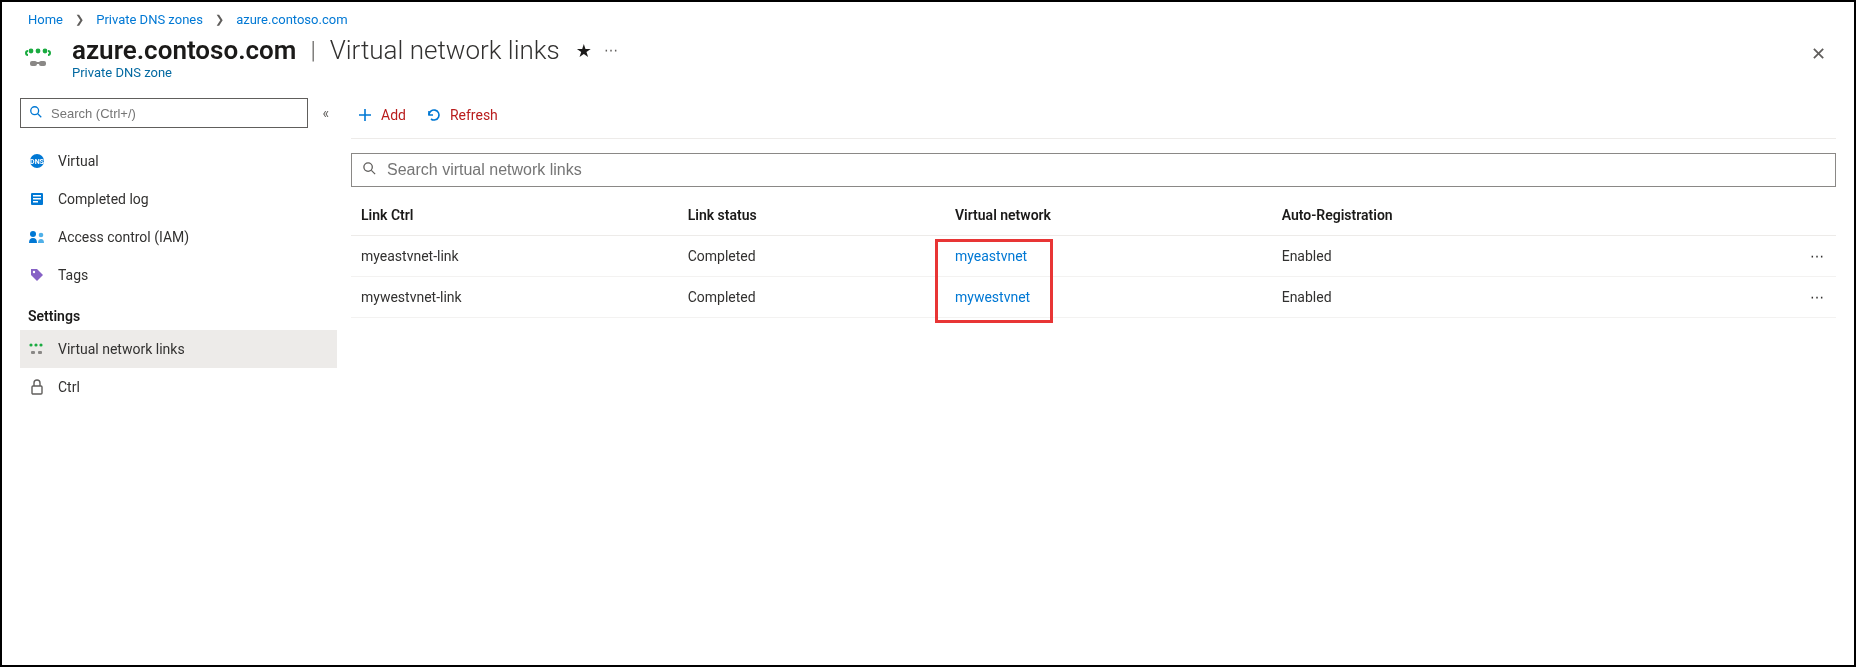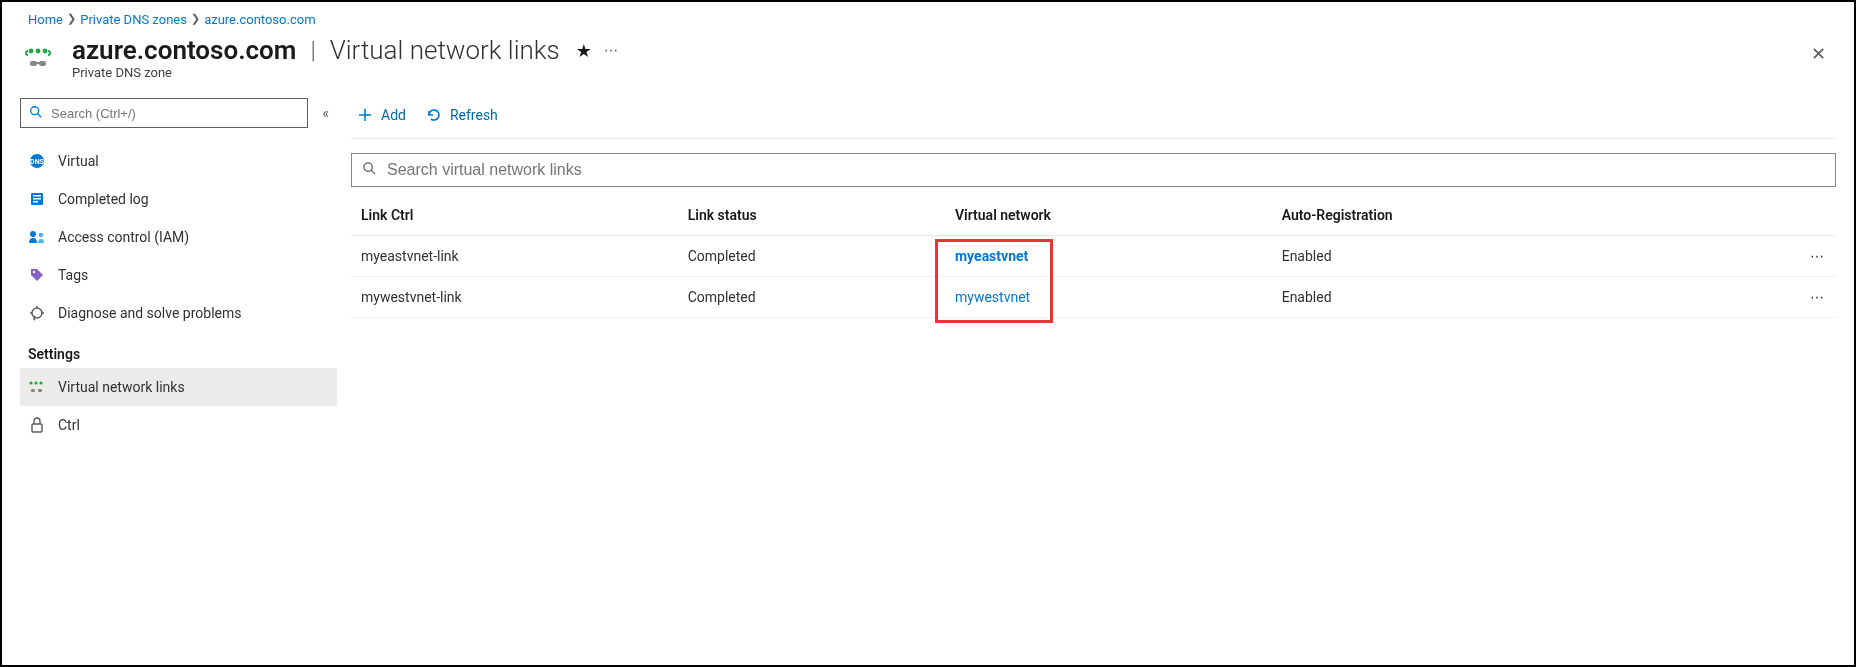--- a/index.html
+++ b/index.html
@@ -12,22 +12,22 @@
     border: 2px solid #000;
     width: 1856px;
     height: 667px;
     overflow: hidden;
   }
   a.link { color: #0078d4; text-decoration: none; cursor: pointer; }
 
   
   .breadcrumbs {
     display: flex;
-    align-items: flex-start;
-    gap: 4px;
+    align-items: center;
+    gap: 12px;
     padding: 10px 34px 4px 26px;
     font-size: 13px;
   }
   .crumb-sep { color: #605e5c; font-size: 11px; }
 
   
   .header {
     display: flex;
     align-items: flex-start;
     padding: 4px 20px 10px 22px;
@@ -42,21 +42,21 @@
   .title-line {
     display: flex;
     align-items: center;
     gap: 12px;
   }
   .title-resource { font-size: 26px; font-weight: 600; color: #1b1a19; }
   .title-sep { color: #605e5c; font-size: 24px; font-weight: 300; padding: 0 2px; }
   .title-page { font-size: 26px; font-weight: 350; color: #323130; }
   .star { font-size: 18px; color: #1b1a19; cursor: pointer; margin-left: 4px; }
   .more { color: #605e5c; font-size: 14px; cursor: pointer; letter-spacing: 1px; }
-  .subtitle { font-size: 13px; color: #404040; margin-top: 0px; }
+  .subtitle { font-size: 13px; color: #0369a1; margin-top: 0px; }
   .close-x {
     position: absolute;
     right: 24px;
     top: 8px;
     font-size: 18px;
     color: #605e5c;
     cursor: pointer;
     padding: 4px;
   }
 
@@ -109,21 +109,21 @@
   .main { flex: 1; padding: 6px 18px 0 14px; }
   .toolbar {
     display: flex;
     align-items: center;
     gap: 20px;
     height: 38px;
     padding-left: 6px;
   }
   .tool-btn {
     display: flex; align-items: center; gap: 8px;
-    color: #0369a1; cursor: pointer; font-size: 14px;
+    color: #b91c1c; cursor: pointer; font-size: 14px;
   }
   .tool-btn .ticon { color: #0078d4; font-size: 16px; display:flex; }
   .main-divider { border-top: 1px solid #edebe9; margin: 4px 0 14px 0; }
 
   .table-search {
     display: flex;
     align-items: center;
     border: 1px solid #8a8886;
     height: 34px;
     padding: 0 10px;
@@ -151,21 +151,21 @@
     text-align: right;
     color: #605e5c;
     cursor: pointer;
     letter-spacing: 2px;
     width: 40px;
   }
 
   
   .col-name   { width: 22%; }
   .col-status { width: 18%; }
-  .col-vnet   { width: 22%; position: relative; font-weight: bold; }
+  .col-vnet   { width: 22%; position: relative; }
   .col-auto   { width: 30%; }
   .col-act    { width: 40px; }
 
   
   .vnet-highlight {
     position: absolute;
     border: 3px solid #e83535;
     left: -10px;
     top: 3px;
     width: 118px;
@@ -259,30 +259,20 @@
         <span>Access control (IAM)</span>
       </div>
       <div class="nav-item">
         <span class="nav-icon">
           <svg width="16" height="16" viewBox="0 0 16 16">
               <path d="M2 2 L8 2 L14 8 L8 14 L2 8 Z" fill="#8661c5"></path>
               <circle cx="5" cy="5" r="1.2" fill="#fff"></circle>
             </svg>
         </span>
         <span>Tags</span>
-      </div>
-      <div class="nav-item">
-        <span class="nav-icon">
-          <svg width="16" height="16" viewBox="0 0 16 16">
-              <circle cx="8" cy="8" r="5" stroke="#605e5c" stroke-width="1.5" fill="none"></circle>
-              <path d="M8 3 L8 1 M3 8 L1 8 M13 8 L15 8" stroke="#605e5c" stroke-width="1.5"></path>
-              <path d="M6 11 Q4 14 6 15" stroke="#605e5c" stroke-width="1.5" fill="none"></path>
-            </svg>
-        </span>
-        <span>Diagnose and solve problems</span>
       </div>
 
       <div class="nav-heading">Settings</div>
 
       <div class="nav-item selected">
         <span class="nav-icon">
           <svg width="18" height="14" viewBox="0 0 18 14">
               <circle cx="3" cy="3" r="1.6" fill="#1aab40"></circle>
               <circle cx="8" cy="3" r="1.6" fill="#1aab40"></circle>
               <circle cx="13" cy="3" r="1.6" fill="#1aab40"></circle>

